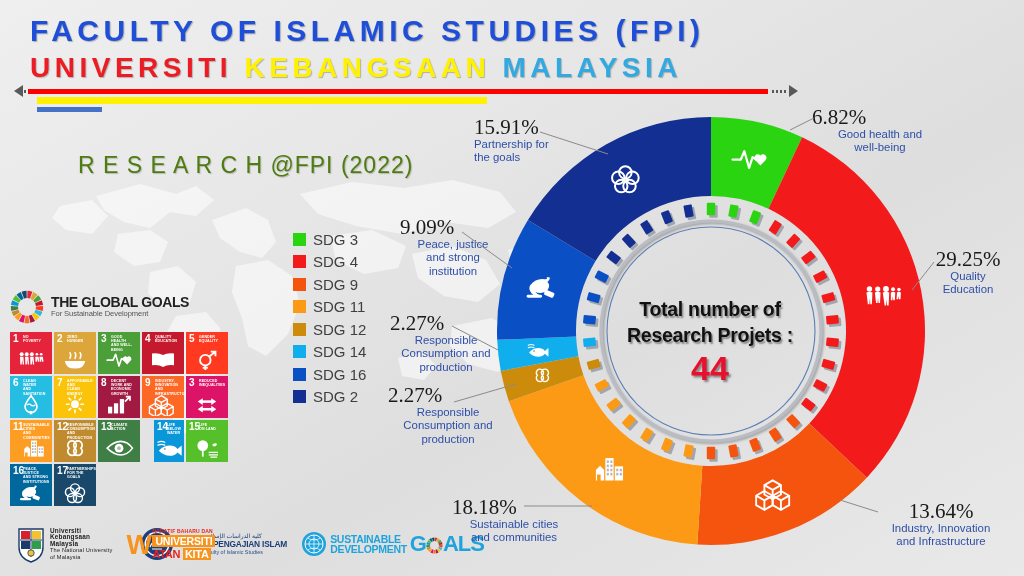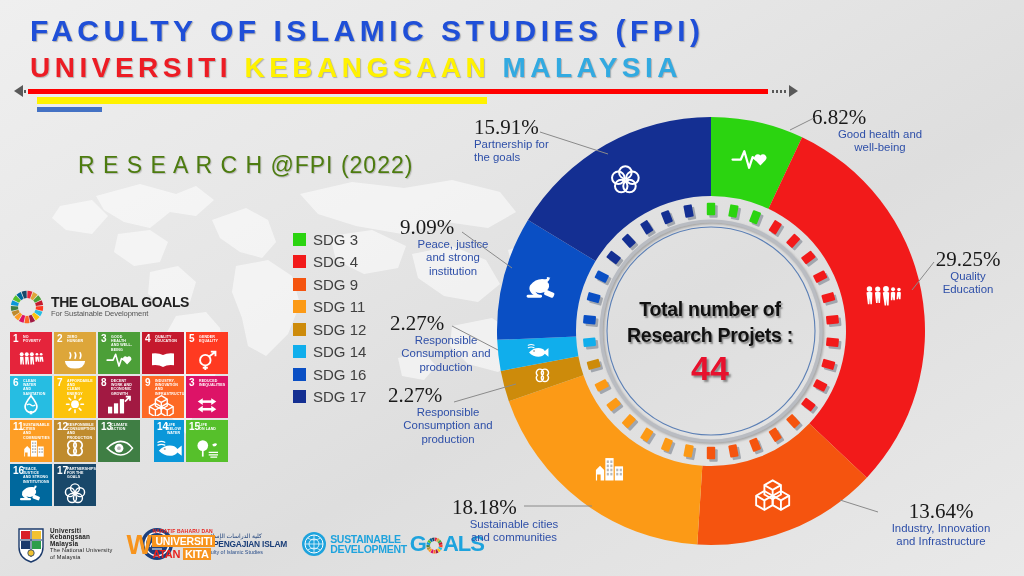--- a/index.html
+++ b/index.html
@@ -195,21 +195,21 @@
     <div class="legend-row">
       <span class="legend-sw" style="background: rgb(16, 174, 236);"></span>
       <span class="legend-lb">SDG 14</span>
     </div>
     <div class="legend-row">
       <span class="legend-sw" style="background: rgb(10, 79, 196);"></span>
       <span class="legend-lb">SDG 16</span>
     </div>
     <div class="legend-row">
       <span class="legend-sw" style="background: rgb(20, 47, 146);"></span>
-      <span class="legend-lb">SDG 17</span>
+      <span class="legend-lb">SDG 2</span>
     </div>
   </div>
 
   <div class="gg">
     <div class="gg-head">
       <span class="gg-wheel">
         <svg viewBox="0 0 40 40" xmlns="http://www.w3.org/2000/svg" id="wheel-big">
             <path d="M20.530511135747805 1.007407814233268 A19 19 0 0 1 26.366228744924882 2.098292495761971 L23.51817904324796 10.106951116078983 A10.5 10.5 0 0 0 20.293177206597473 9.50409379207628 Z" fill="#E5243B"></path>
             <path d="M27.35560254787407 2.4815779489787246 A19 19 0 0 1 32.4031741571042 5.606901972523687 L26.85438571839969 12.045919511131512 A10.5 10.5 0 0 0 24.064938250140933 10.318766761277717 Z" fill="#DDA63A"></path>
             <path d="M33.18727907710918 6.3217080546422615 A19 19 0 0 1 36.76500217100602 11.059379092805486 L29.264869620819113 15.059130551287243 A10.5 10.5 0 0 0 27.287706858402444 12.440943924933881 Z" fill="#4C9F38"></path>

